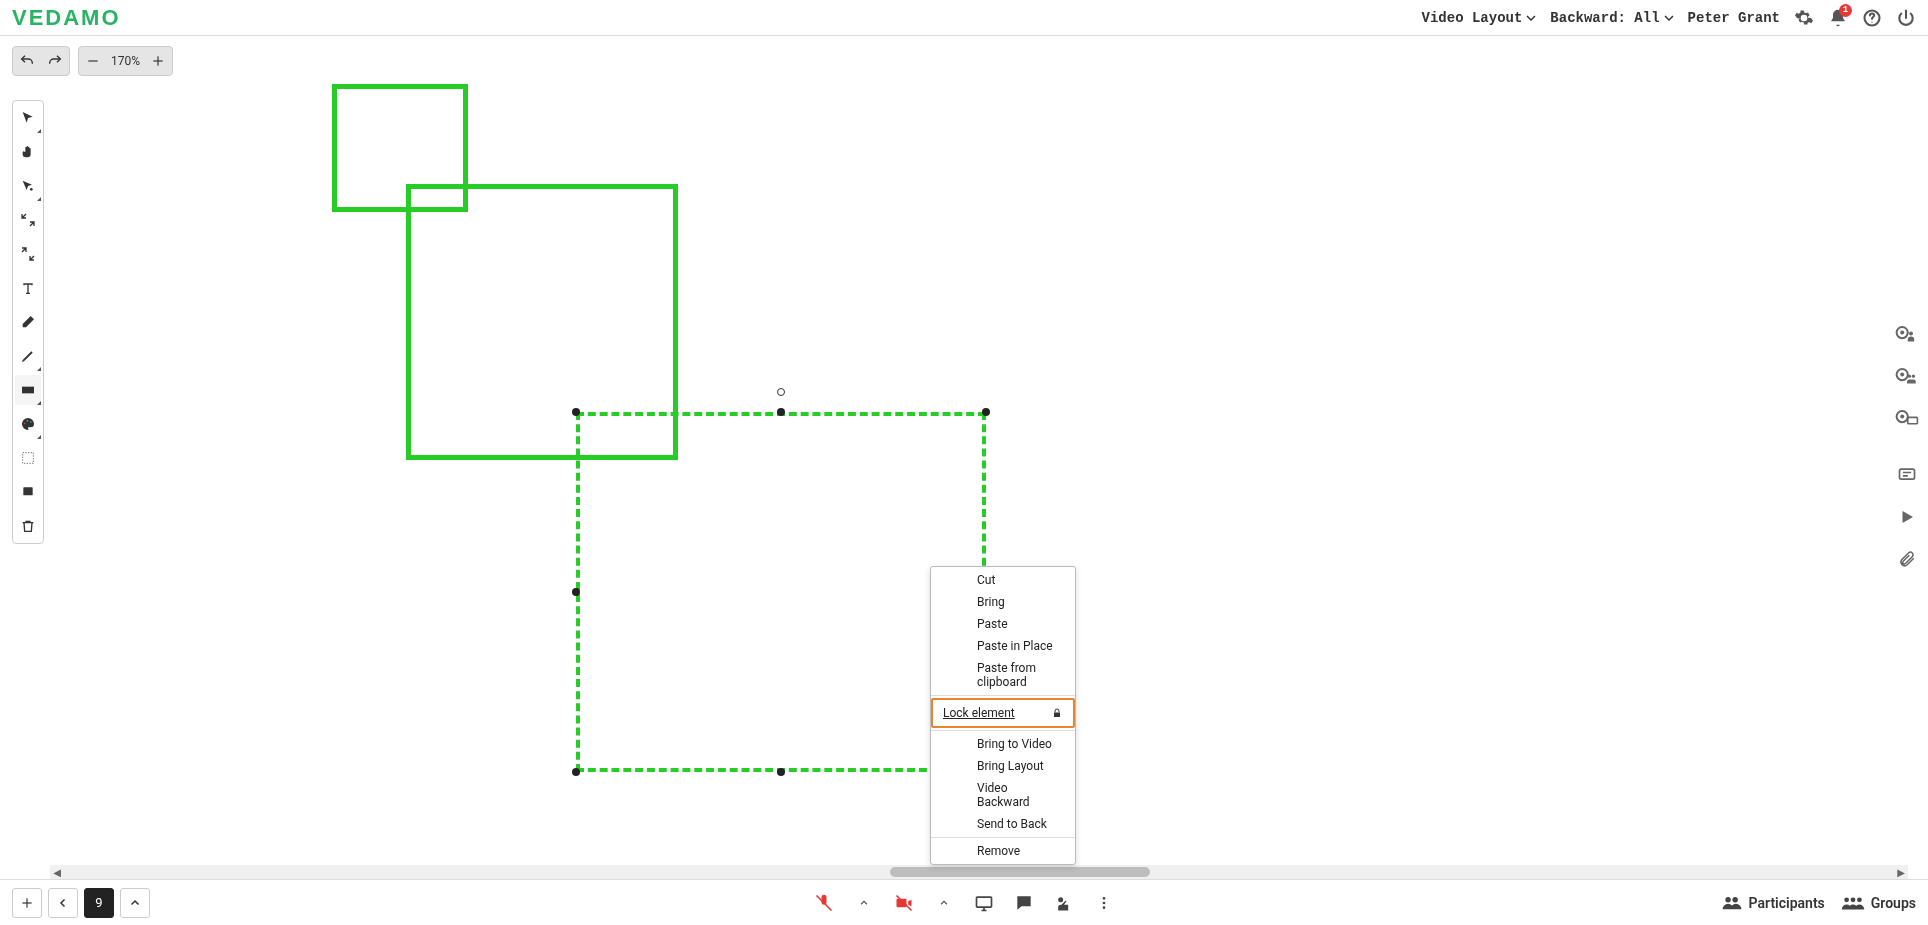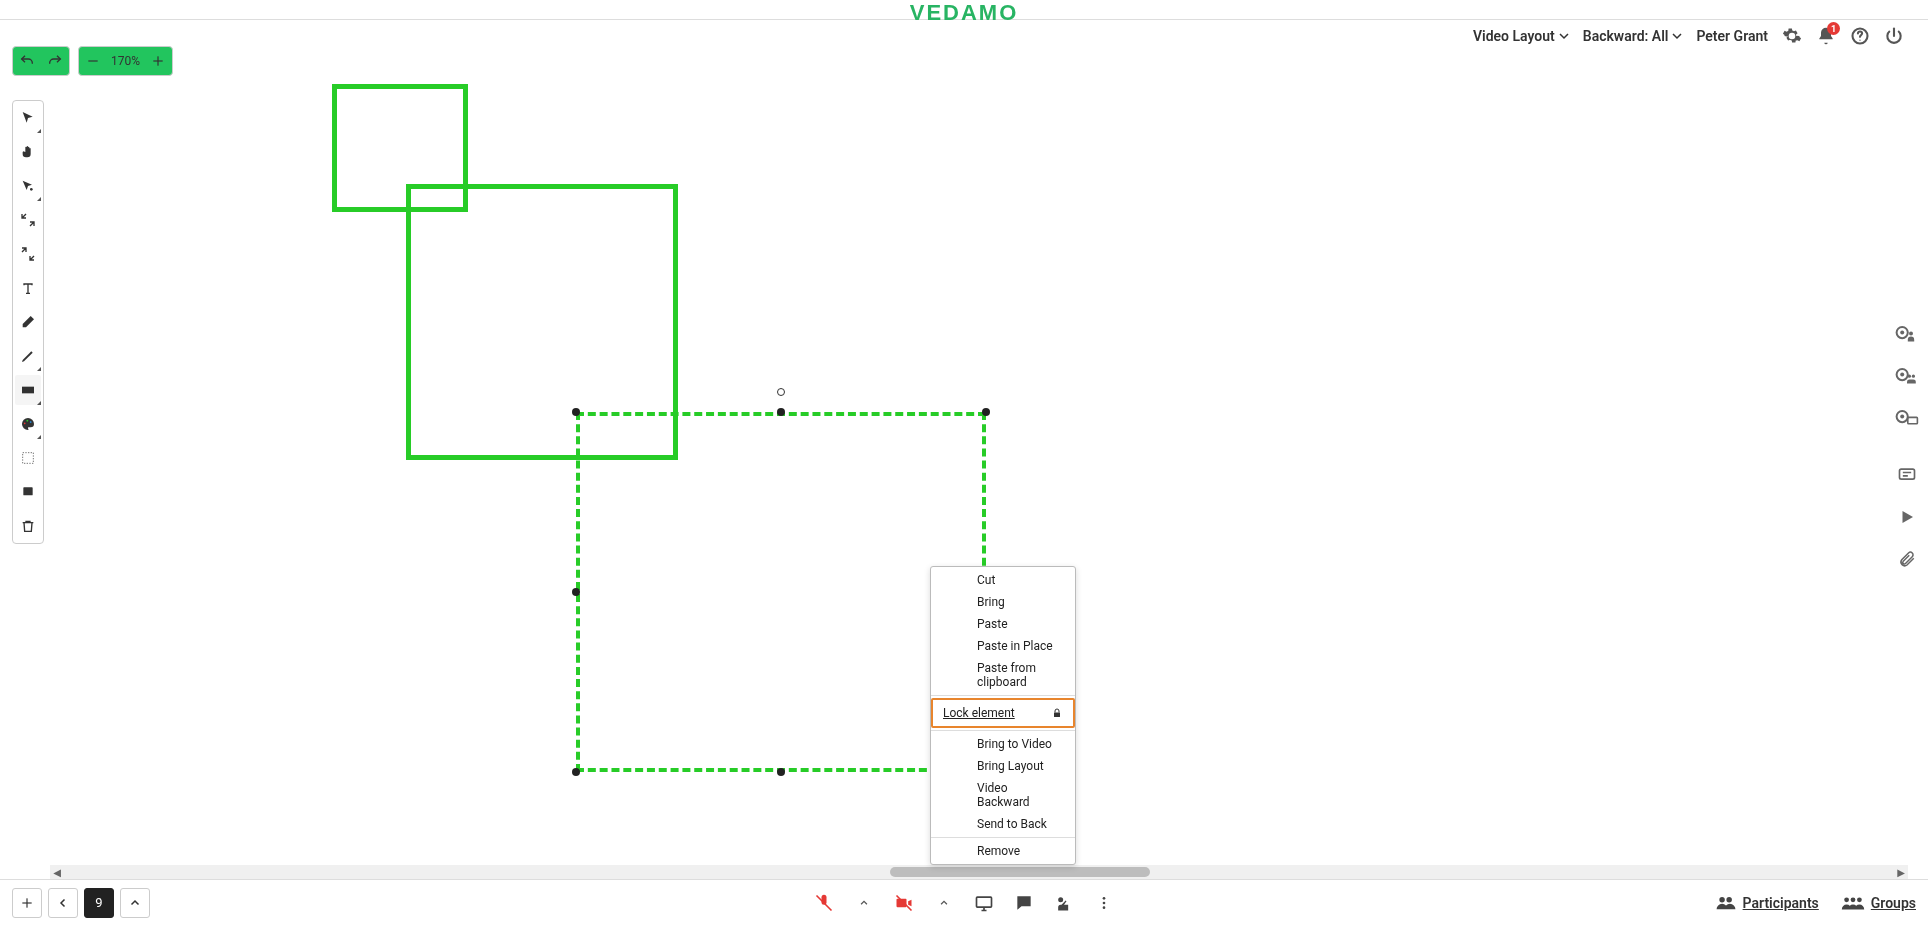--- a/index.html
+++ b/index.html
@@ -11,39 +11,39 @@
     width: 1928px;
     height: 925px;
     position: relative;
     overflow: hidden;
   }
 
   
   .header {
     position: absolute;
     top: 0; left: 0; right: 0;
-    height: 20px;
+    height: 36px;
     border-bottom: 1px solid #ddd;
     display: flex;
     align-items: center;
-    padding: 0 24px;
-    flex-direction: column;
+    padding: 0 12px;
   }
   .logo {
     font-family: Arial, sans-serif;
     font-weight: bold;
     font-size: 22px;
     color: #28b463;
     letter-spacing: 2px;
   }
   .header-right {
     margin-left: auto;
     display: flex;
     align-items: center;
     gap: 14px;
+    font-family: Liberation Mono, monospace;
   }
   .hdr-item {
     display: flex;
     align-items: center;
     gap: 4px;
     font-size: 14px;
     color: #333;
     cursor: pointer;
     font-weight: 600;
   }
@@ -72,21 +72,21 @@
     top: 46px;
     left: 12px;
     display: flex;
     gap: 8px;
     align-items: center;
   }
   .btn-group {
     display: flex;
     border: 1px solid #ccc;
     border-radius: 4px;
-    background: #22c55e;
+    background: #e5e5e5;
     align-items: center;
   }
   .btn {
     width: 28px; height: 28px;
     display: flex; align-items: center; justify-content: center;
     cursor: pointer;
     color: #333;
   }
   .zoom-label {
     font-size: 12px;
@@ -260,21 +260,21 @@
   .bottom-center {
     position:absolute;
     left:50%;
     transform:translateX(-50%);
     display:flex;align-items:center;gap:18px;
   }
   .bicon { width:22px;height:22px;display:flex;align-items:center;justify-content:center;color:#444;cursor:pointer;}
   .bicon.red{color:#e53935;}
   .bottom-right{
     margin-left:auto;
-    display:flex;align-items:flex-end;gap:22px;text-decoration:underline;
+    display:flex;align-items:flex-end;gap:16px;
   }
   .br-item{display:flex;align-items:center;gap:6px;color:#333;font-size:14px;cursor:pointer;font-weight:600;}
 
   svg { display:block; }
 </style>
 </head>
 <body>
 
 <div class="header">
   <div class="logo">VEDAMO</div>

